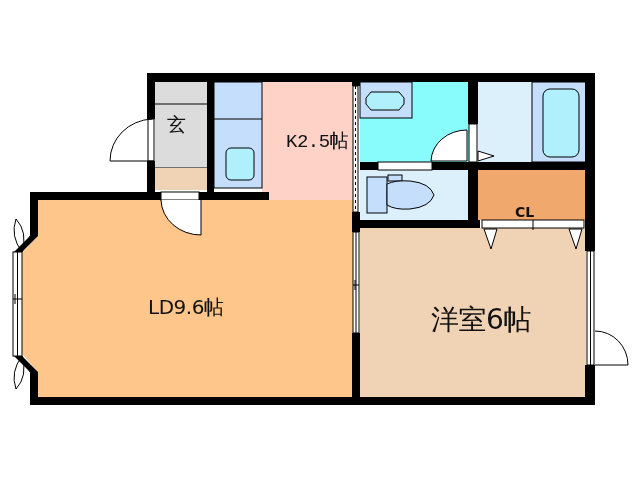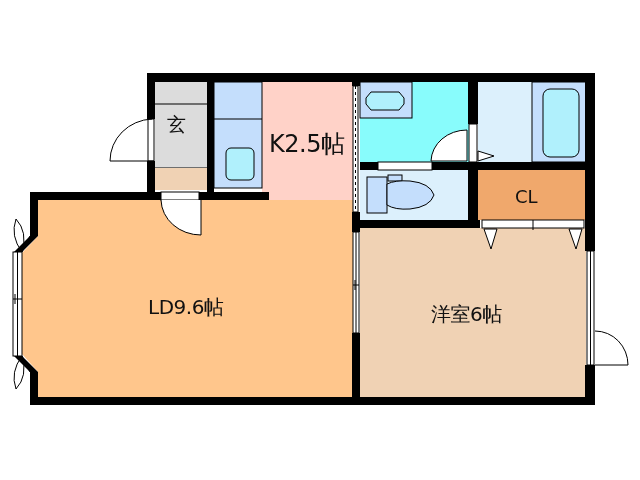--- a/index.html
+++ b/index.html
@@ -1,23 +1,23 @@
 <!DOCTYPE html>
 <html><head>
 <meta charset="utf-8">
 <style>
   html, body { margin: 0; padding: 0; background: #ffffff; }
   body { width: 640px; height: 480px; overflow: hidden; position: relative; font-family: "Liberation Sans", "DejaVu Sans", sans-serif; }
   #plan { position: absolute; left: 0; top: 0; width: 640px; height: 480px; }
   .lbl { position: absolute; color: #111; font-family: "DejaVu Sans", "Liberation Sans", sans-serif; white-space: nowrap; pointer-events: none; }
   .lbl-genkan { left: 167px; top: 112px; font-size: 19px; }
-  .lbl-k { left: 269px; top: 128px; font-size: 24px; letter-spacing: -0.5px; }
-  .lbl-cl { left: 515px; top: 186px; font-size: 18px; }
+  .lbl-k { left: 286px; top: 128px; font-size: 19px; letter-spacing: -0.5px; font-family: Liberation Mono, monospace; }
+  .lbl-cl { left: 515px; top: 204px; font-size: 14px; font-weight: bold; }
   .lbl-ld { left: 148px; top: 294px; font-size: 20px; letter-spacing: -0.5px; }
-  .lbl-yo { left: 431px; top: 301px; font-size: 20px; letter-spacing: -0.5px; }
+  .lbl-yo { left: 431px; top: 301px; font-size: 28px; letter-spacing: -0.5px; }
 </style>
 </head>
 <body>
 
 <svg id="plan" viewBox="0 0 640 480" xmlns="http://www.w3.org/2000/svg">
 
   <rect x="38" y="200" width="316" height="198" fill="#ffc68c"></rect>
 
   <polygon points="38,236 22,253 22,354 38,372" fill="#ffc68c"></polygon>
 

